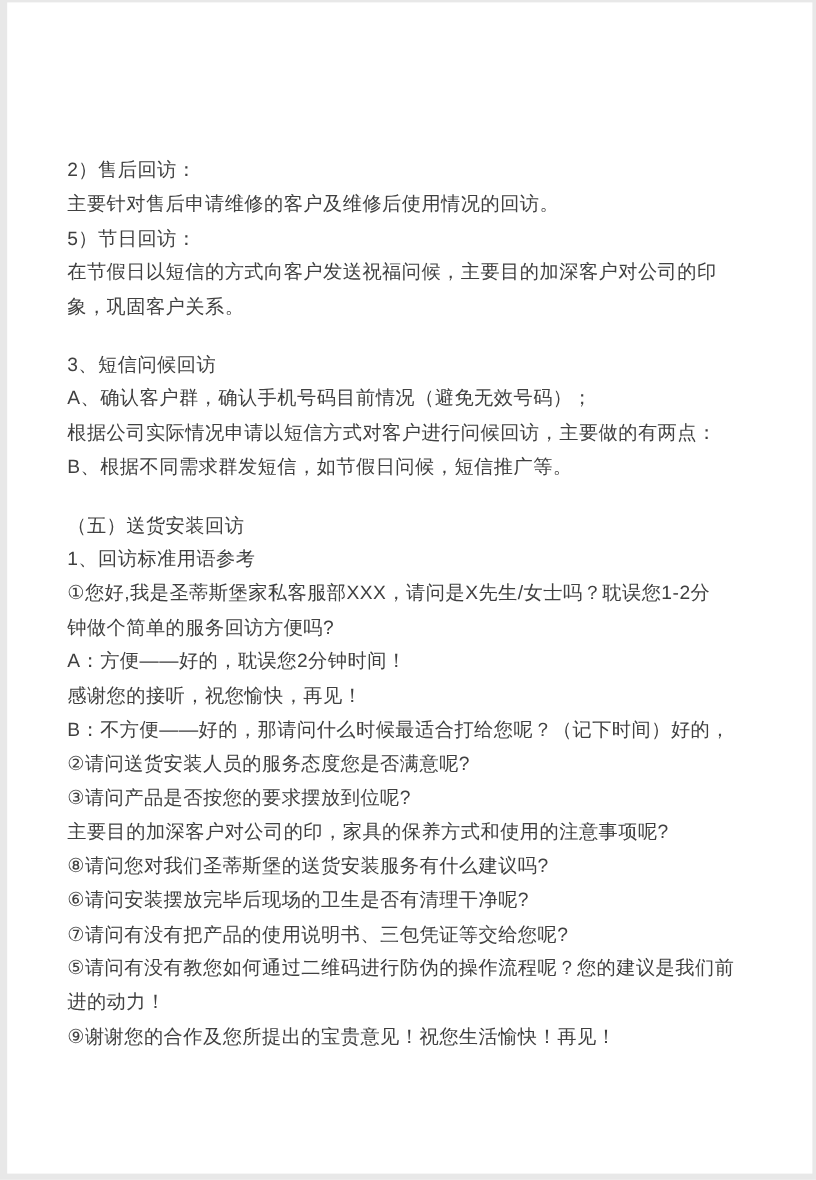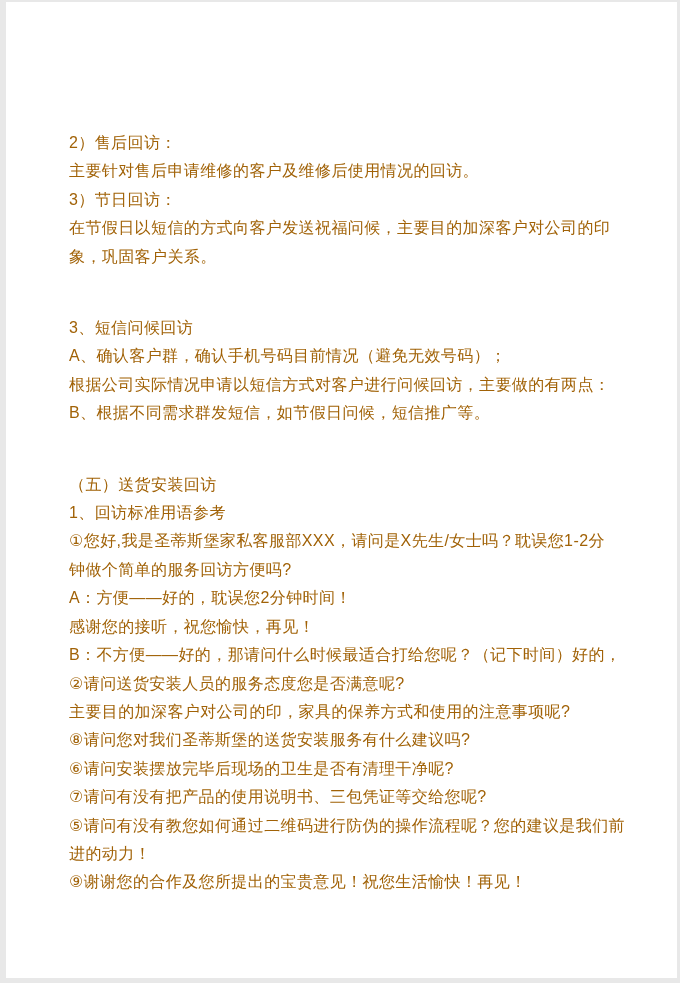--- a/index.html
+++ b/index.html
@@ -13,66 +13,67 @@
   }
   .page {
     position: absolute;
     top: 2px;
     left: 6px;
     right: 3px;
     bottom: 5px;
     background: #ffffff;
   }
   .content {
-    padding: 127px 46px 0 63px;
-    color: #a16207;
+    padding: 127px 46px 0 50px;
+    color: #404040;
   }
   .section + .section {
-    margin-top: 43px; 
+    margin-top: 20px; 
   }
   .line {
     margin: 0;
     padding: 0;
     font-size: 16px;
     line-height: 28.4px;
     letter-spacing: 0.4px;
     white-space: nowrap;
     font-weight: 400;
   }
 </style>
 </head>
 <body>
 
 <div class="page">
   <div class="content">
 
     <section class="section">
       <p class="line">2）售后回访：</p>
       <p class="line">主要针对售后申请维修的客户及维修后使用情况的回访。</p>
-      <p class="line">3）节日回访：</p>
+      <p class="line">5）节日回访：</p>
       <p class="line">在节假日以短信的方式向客户发送祝福问候，主要目的加深客户对公司的印</p>
       <p class="line">象，巩固客户关系。</p>
     </section>
 
     <section class="section">
       <p class="line">3、短信问候回访</p>
       <p class="line">A、确认客户群，确认手机号码目前情况（避免无效号码）；</p>
       <p class="line">根据公司实际情况申请以短信方式对客户进行问候回访，主要做的有两点：</p>
       <p class="line">B、根据不同需求群发短信，如节假日问候，短信推广等。</p>
     </section>
 
     <section class="section">
       <p class="line">（五）送货安装回访</p>
       <p class="line">1、回访标准用语参考</p>
       <p class="line">①您好,我是圣蒂斯堡家私客服部XXX，请问是X先生/女士吗？耽误您1-2分</p>
       <p class="line">钟做个简单的服务回访方便吗?</p>
       <p class="line">A：方便——好的，耽误您2分钟时间！</p>
       <p class="line">感谢您的接听，祝您愉快，再见！</p>
       <p class="line">B：不方便——好的，那请问什么时候最适合打给您呢？（记下时间）好的，</p>
       <p class="line">②请问送货安装人员的服务态度您是否满意呢?</p>
+      <p class="line">③请问产品是否按您的要求摆放到位呢?</p>
       <p class="line">主要目的加深客户对公司的印，家具的保养方式和使用的注意事项呢?</p>
       <p class="line">⑧请问您对我们圣蒂斯堡的送货安装服务有什么建议吗?</p>
       <p class="line">⑥请问安装摆放完毕后现场的卫生是否有清理干净呢?</p>
       <p class="line">⑦请问有没有把产品的使用说明书、三包凭证等交给您呢?</p>
       <p class="line">⑤请问有没有教您如何通过二维码进行防伪的操作流程呢？您的建议是我们前</p>
       <p class="line">进的动力！</p>
       <p class="line">⑨谢谢您的合作及您所提出的宝贵意见！祝您生活愉快！再见！</p>
     </section>
 
   </div>

